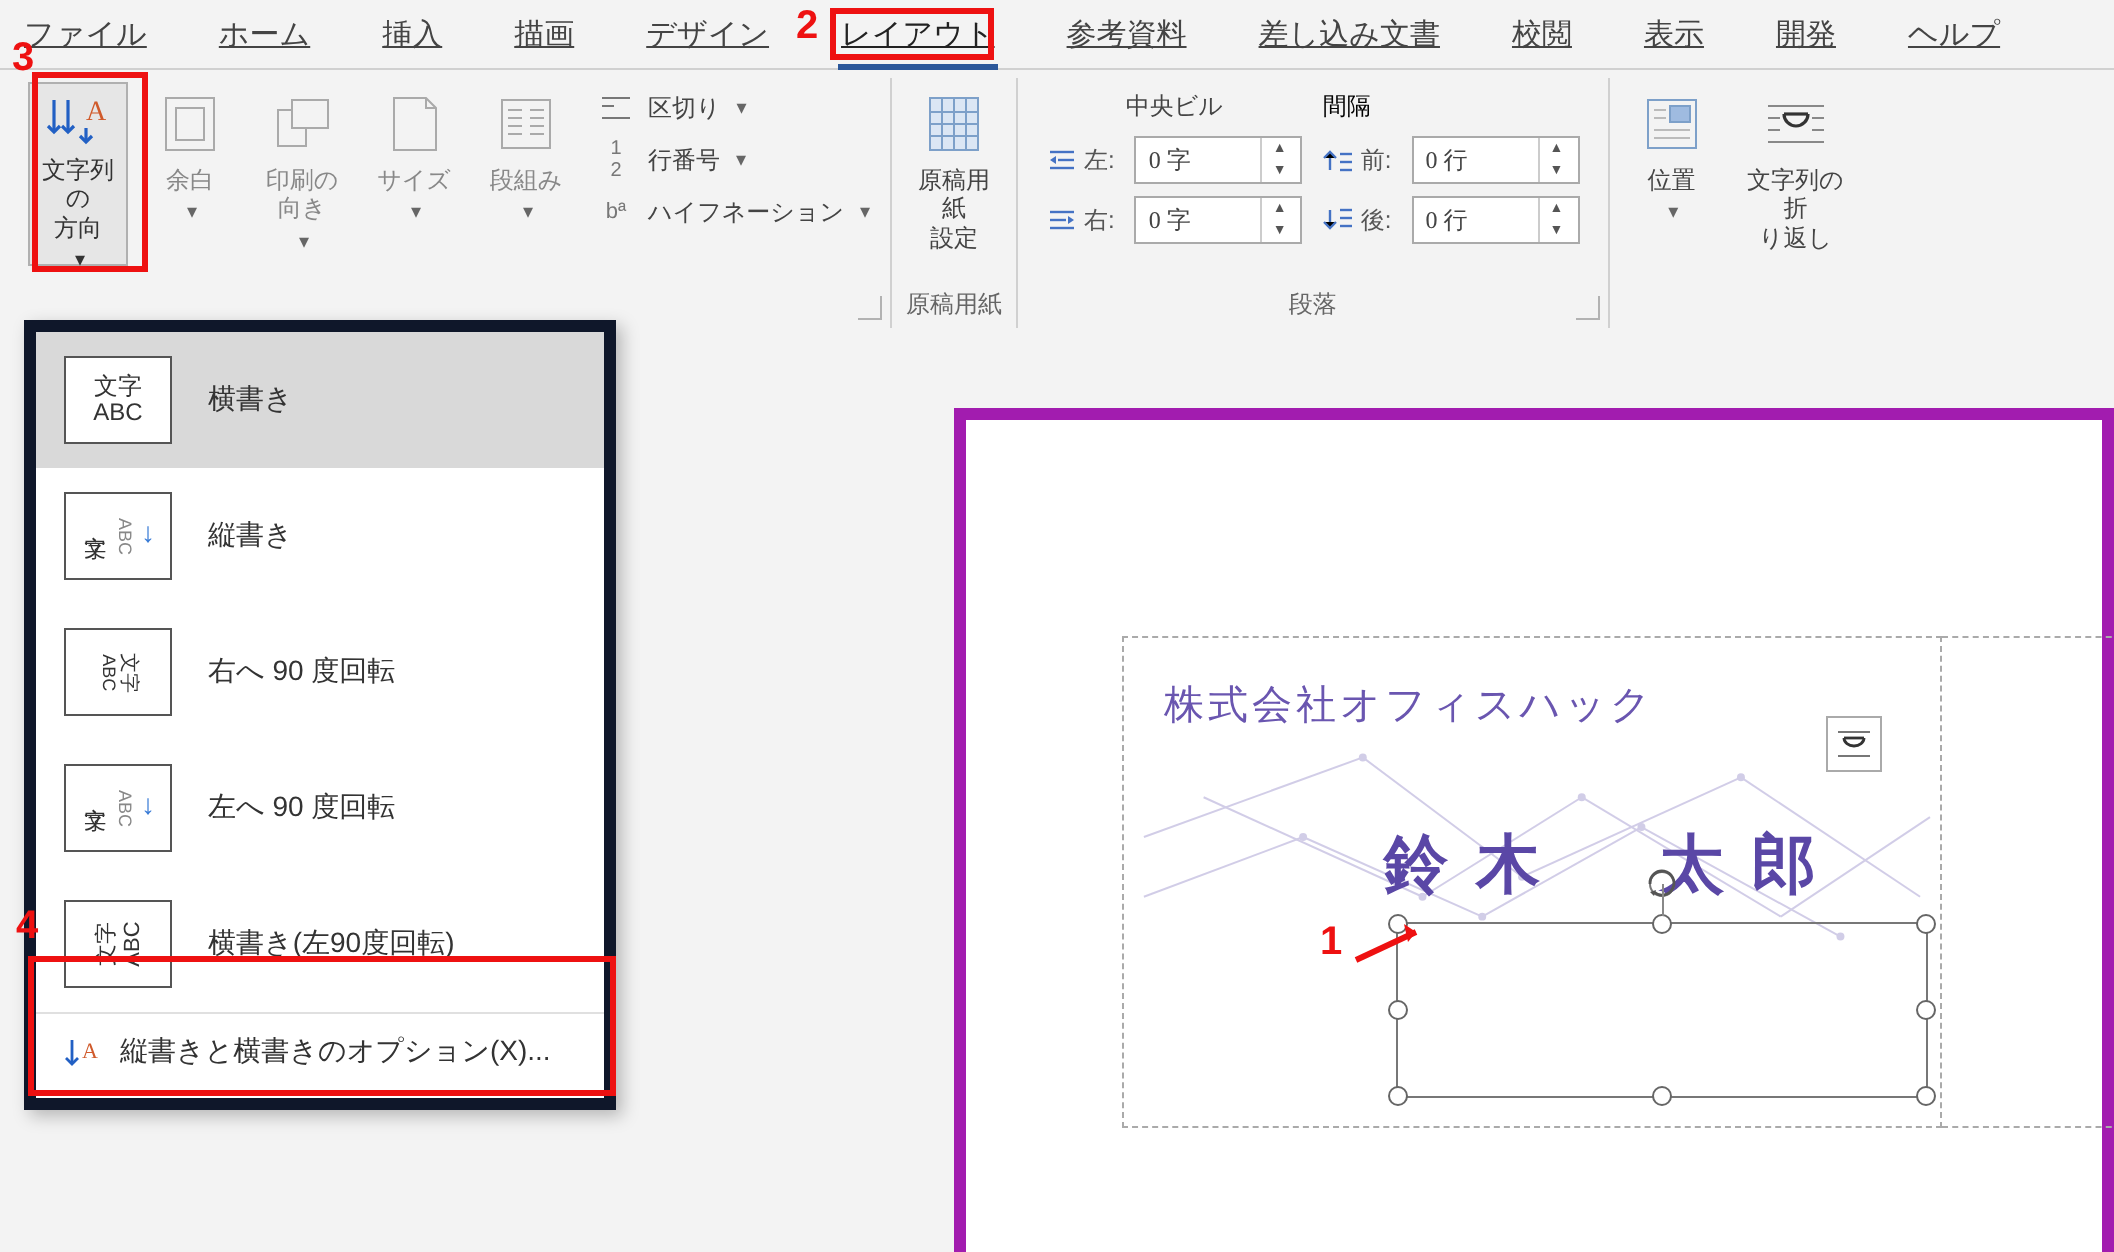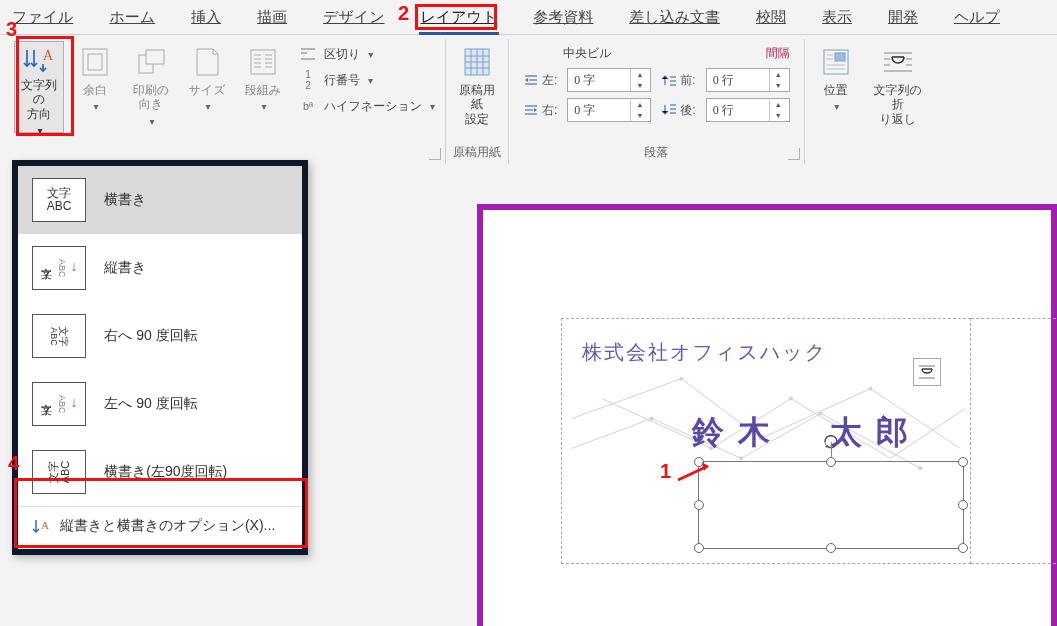--- a/index.html
+++ b/index.html
@@ -160,22 +160,22 @@
       padding-top: 4px;
       font-size: 12px;
     }
     .indent-head {
       grid-column: 1 / span 2;
       text-align: center;
       color: #444;
     }
     .spacing-head {
       grid-column: 3 / span 2;
-      text-align: right;
-      color: #be185d;
+      text-align: left;
+      color: #000000;
     }
     .ilabel {
       display: flex;
       align-items: center;
       gap: 3px;
       color: #555;
       font-size: 12px;
     }
     .ilabel svg { width: 16px; height: 14px; }
     .spin {

